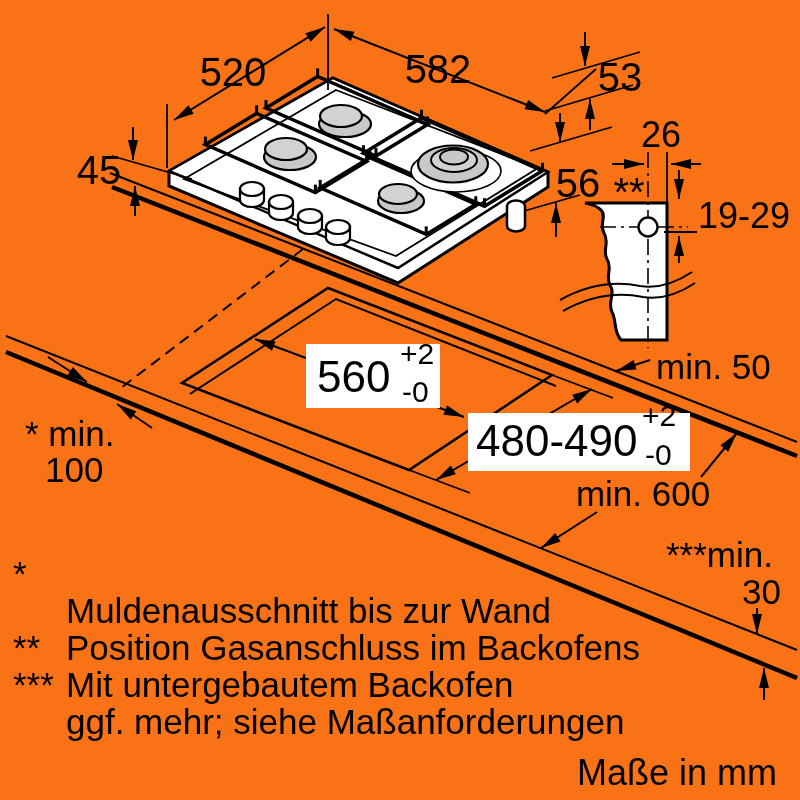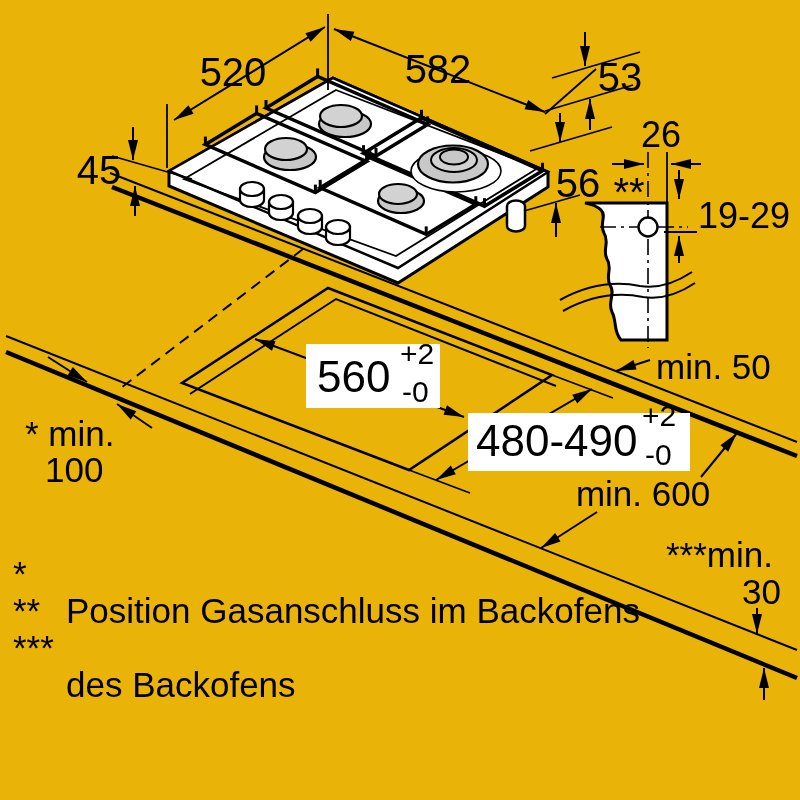--- a/index.html
+++ b/index.html
@@ -1,17 +1,17 @@
 <!DOCTYPE html>
 <html><head>
 <meta charset="utf-8">
 <style>
   html,body{margin:0;padding:0;background:#fff}
   body{width:800px;height:800px;overflow:hidden}
-  .page{position:relative;width:800px;height:800px;background:#eab308;font-family:"Liberation Sans",sans-serif;color:#000}
+  .page{position:relative;width:800px;height:800px;background:#f97316;font-family:"Liberation Sans",sans-serif;color:#000}
   .page svg{position:absolute;left:0;top:0}
   svg text{font-family:"Liberation Sans",sans-serif;fill:#000}
   .t44{font-size:44px}
   .t40{font-size:40px}
   .t36{font-size:36px}
   .t35{font-size:35px}
   .t30{font-size:30px}
   .mid{text-anchor:middle}
   .ln{stroke:#000;fill:none}
   .footnotes{position:absolute;left:13px;top:555px;font-size:35px;line-height:37px;white-space:nowrap}
@@ -200,31 +200,34 @@
     <text class="t35" x="742" y="604">30</text>
   </g>
 </svg>
 
 <div class="footnotes">
   <div class="fn-row">
     <span class="fn-marker">*</span>
   </div>
   <div class="fn-row">
     <span class="fn-marker"></span>
+    <span>Muldenausschnitt bis zur Wand</span>
   </div>
   <div class="fn-row">
     <span class="fn-marker">**</span>
     <span>Position Gasanschluss im Backofens</span>
   </div>
   <div class="fn-row">
     <span class="fn-marker">***</span>
+    <span>Mit untergebautem Backofen</span>
   </div>
   <div class="fn-row">
     <span class="fn-marker"></span>
+    <span>ggf. mehr; siehe Maßanforderungen</span>
   </div>
   <div class="fn-row">
     <span class="fn-marker"></span>
-    <span>des Backofens</span>
   </div>
 </div>
 
+<div class="units">Maße in mm</div>
 
 </div>
 
 </body></html>

